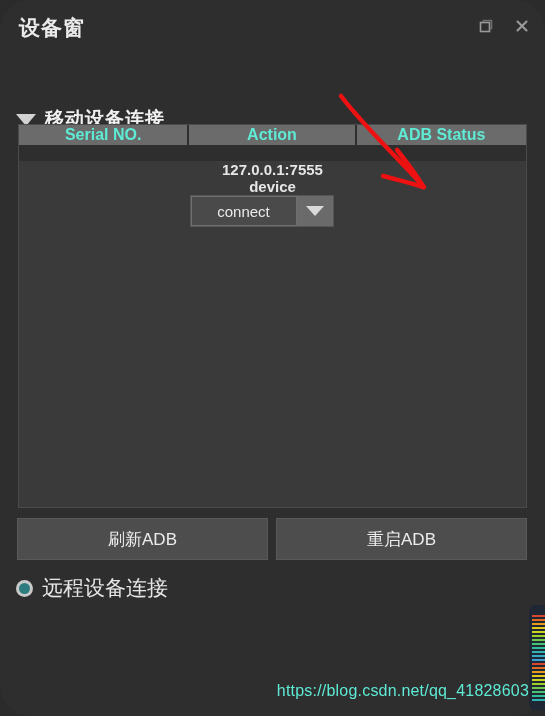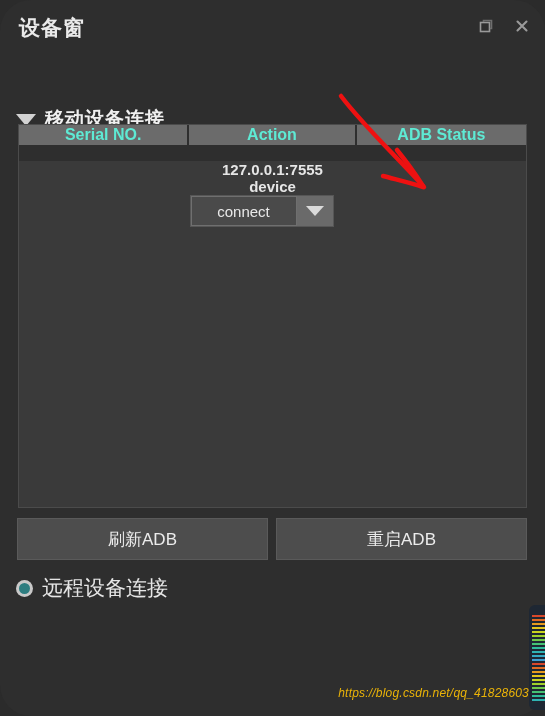--- a/index.html
+++ b/index.html
@@ -254,25 +254,24 @@
     justify-content: center;
     font-size: 16px;
     color: #ececec;
     cursor: pointer;
   }
 
   
   .watermark {
     position: absolute;
     right: 16px; bottom: 16px;
-    font-size: 12px;
-    color: #eab308;
+    font-size: 16px;
+    color: #5eead4;
     letter-spacing: 0.2px;
     white-space: nowrap;
-    font-style: italic;
   }
   .csdn-bar {
     position: absolute;
     right: 0px; bottom: 6px;
     width: 16px; height: 105px;
     border-radius: 6px 0 0 6px;
     background: #1e2733;
     overflow: hidden;
   }
   .csdn-bar .stripes {

